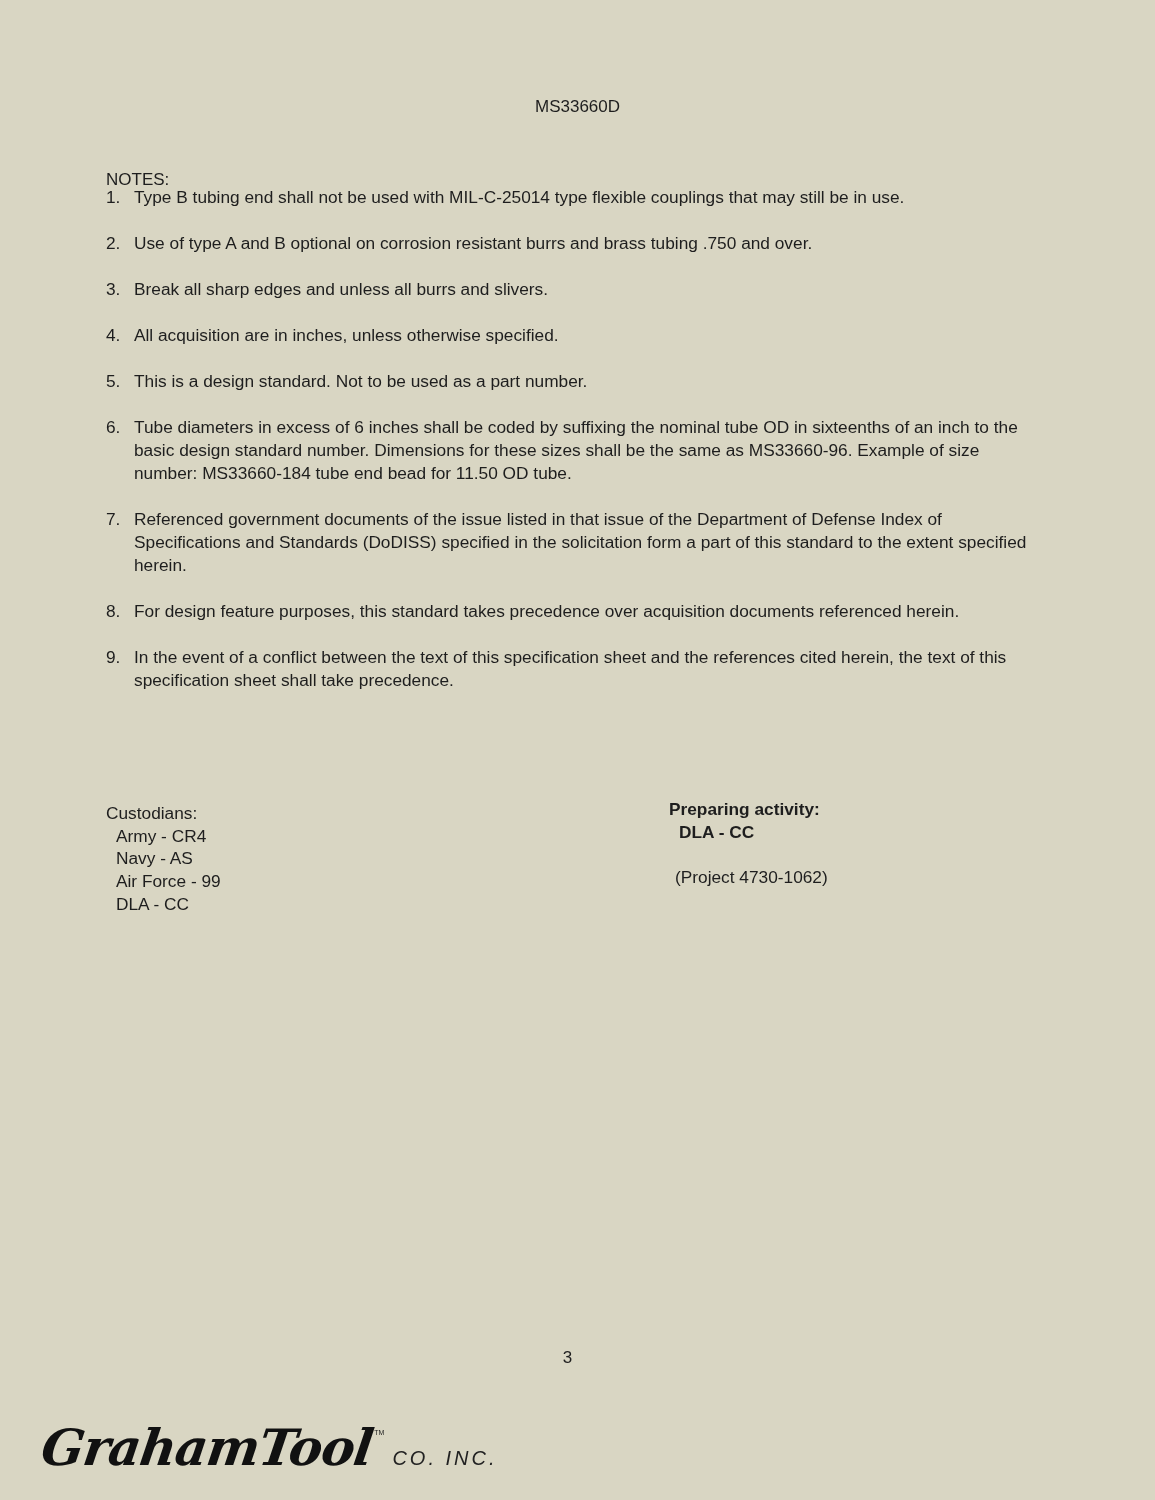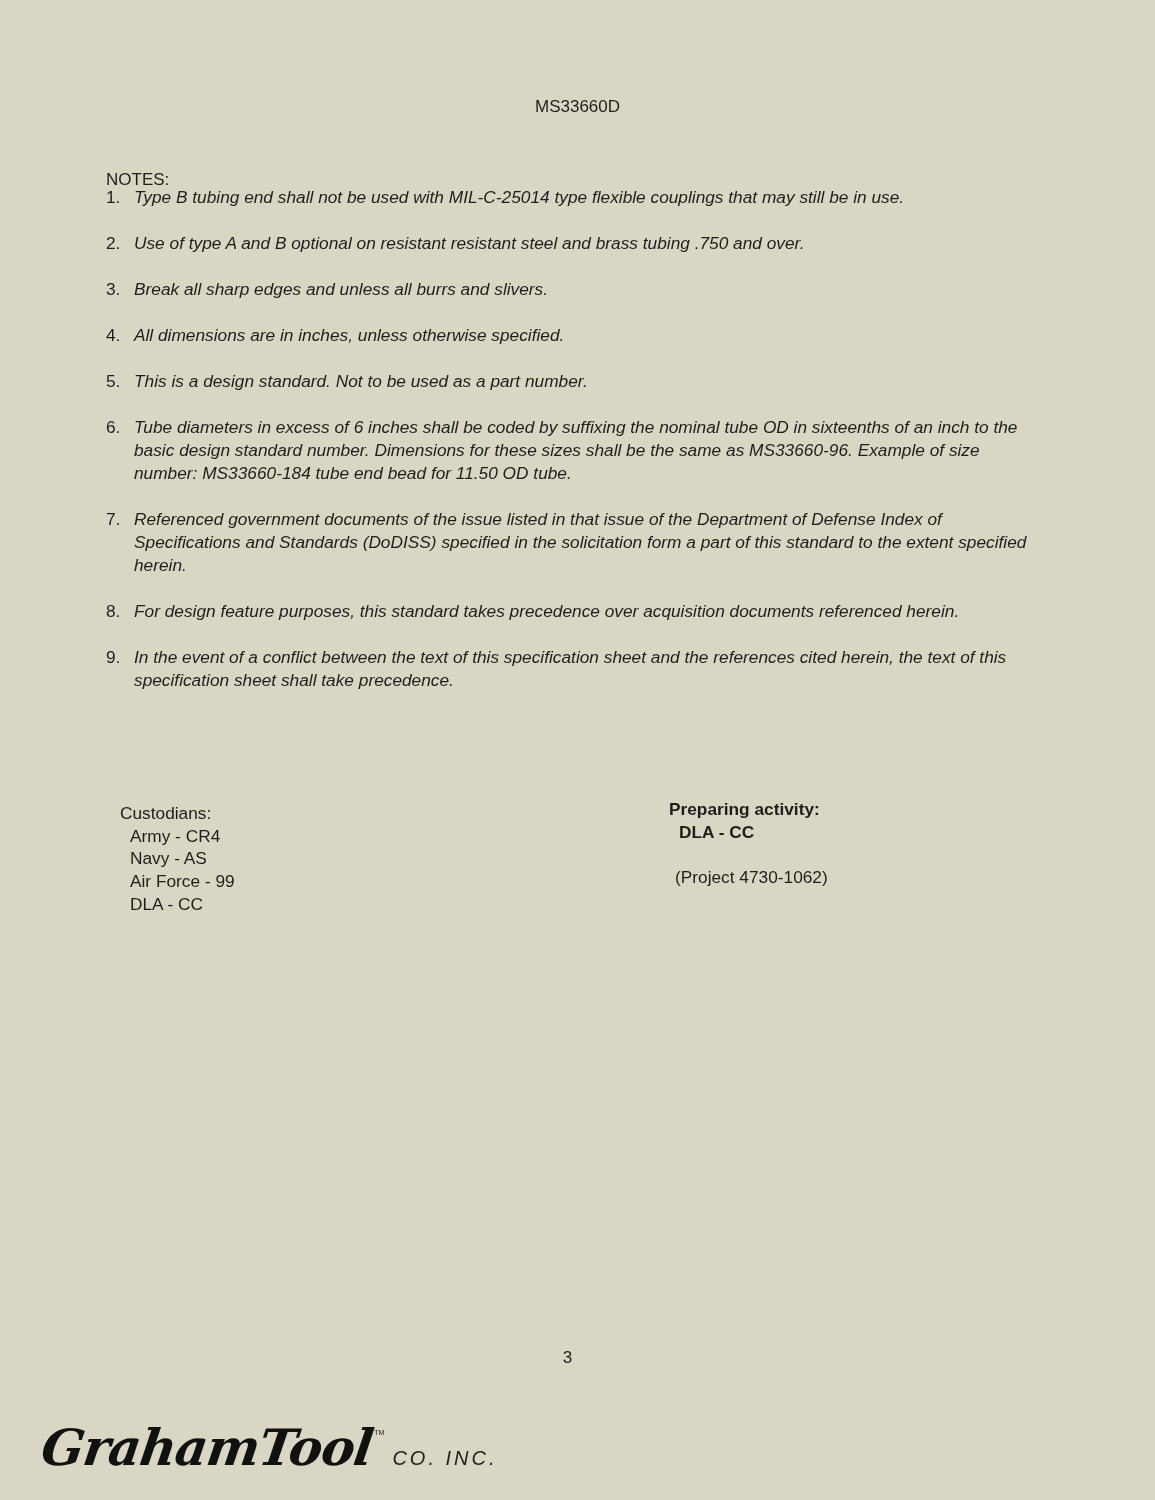--- a/index.html
+++ b/index.html
@@ -10,25 +10,25 @@
     color: #1e1e1e;
     position: relative;
     overflow: hidden;
   }
   .page { position: absolute; left: 0; top: 0; width: 1155px; height: 1067px; }
   .doc-id { position: absolute; top: 97px; left: 0; width: 1155px; text-align: center; font-size: 17px; }
   .notes-heading { position: absolute; top: 146px; left: 106px; font-size: 17px; margin-top: 24px; }
   .notes { position: absolute; left: 106px; top: 186px; width: 930px; margin: 0; padding: 0; list-style: none; }
   .note { display: flex; font-size: 17.3px; line-height: 23px; margin-bottom: 23px; }
   .note-num { width: 28px; flex: none; }
-  .note-text { flex: 1; font-style: italic; }
+  .note-text { flex: 1; }
   .col { position: absolute; font-size: 17.3px; line-height: 22.7px; }
   .col .head { }
   .col .item { padding-left: 10px; }
-  .custodians { left: 120px; top: 802px; }
+  .custodians { left: 106px; top: 802px; }
   .review { left: 106px; top: 938px; }
   .preparing { left: 669px; top: 798px; font-weight: bold; }
   .project { left: 675px; top: 866px; }
   .page-number { position: absolute; top: 1348px; left: 0; width: 1135px; text-align: center; font-size: 17px; }
   .logo { position: absolute; left: 42px; top: 1418px; display: flex; align-items: baseline; }
   .logo-main {
     font-family: "DejaVu Serif", serif; font-weight: bold; font-style: italic;
     font-size: 50px; letter-spacing: -1px; color: #111;
     transform: skewX(-8deg);
   }
@@ -45,29 +45,29 @@
   <div class="doc-id">MS33660D</div>
   <div class="notes-heading">NOTES:</div>
 
   <ol class="notes">
     <li class="note">
         <span class="note-num">1.</span>
         <span class="note-text">Type B tubing end shall not be used with MIL-C-25014 type flexible couplings that may still be in use.</span>
       </li>
     <li class="note">
         <span class="note-num">2.</span>
-        <span class="note-text">Use of type A and B optional on resistant resistant steel and brass tubing .750 and over.</span>
+        <span class="note-text">Use of type A and B optional on corrosion resistant burrs and brass tubing .750 and over.</span>
       </li>
     <li class="note">
         <span class="note-num">3.</span>
         <span class="note-text">Break all sharp edges and unless all burrs and slivers.</span>
       </li>
     <li class="note">
         <span class="note-num">4.</span>
-        <span class="note-text">All dimensions are in inches, unless otherwise specified.</span>
+        <span class="note-text">All acquisition are in inches, unless otherwise specified.</span>
       </li>
     <li class="note">
         <span class="note-num">5.</span>
         <span class="note-text">This is a design standard.  Not to be used as a part number.</span>
       </li>
     <li class="note">
         <span class="note-num">6.</span>
         <span class="note-text">Tube diameters in excess of 6 inches shall be coded by suffixing the nominal tube OD in sixteenths of an inch to the basic design standard number.  Dimensions for these sizes shall be the same as MS33660-96.  Example of size number:  MS33660-184 tube end bead for 11.50 OD tube.</span>
       </li>
     <li class="note">

